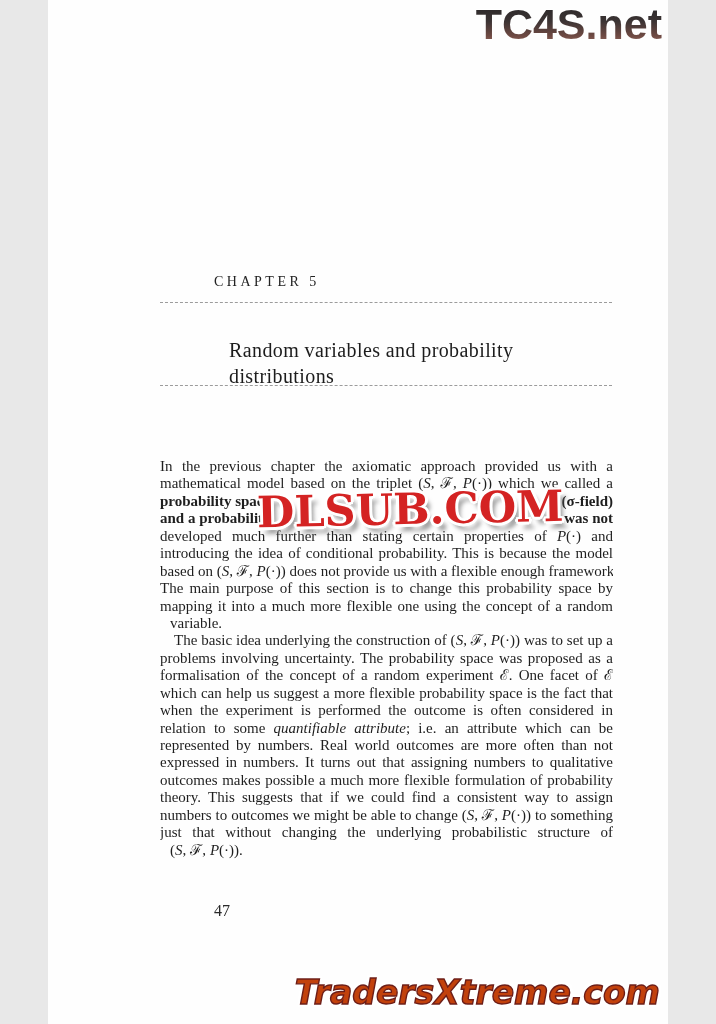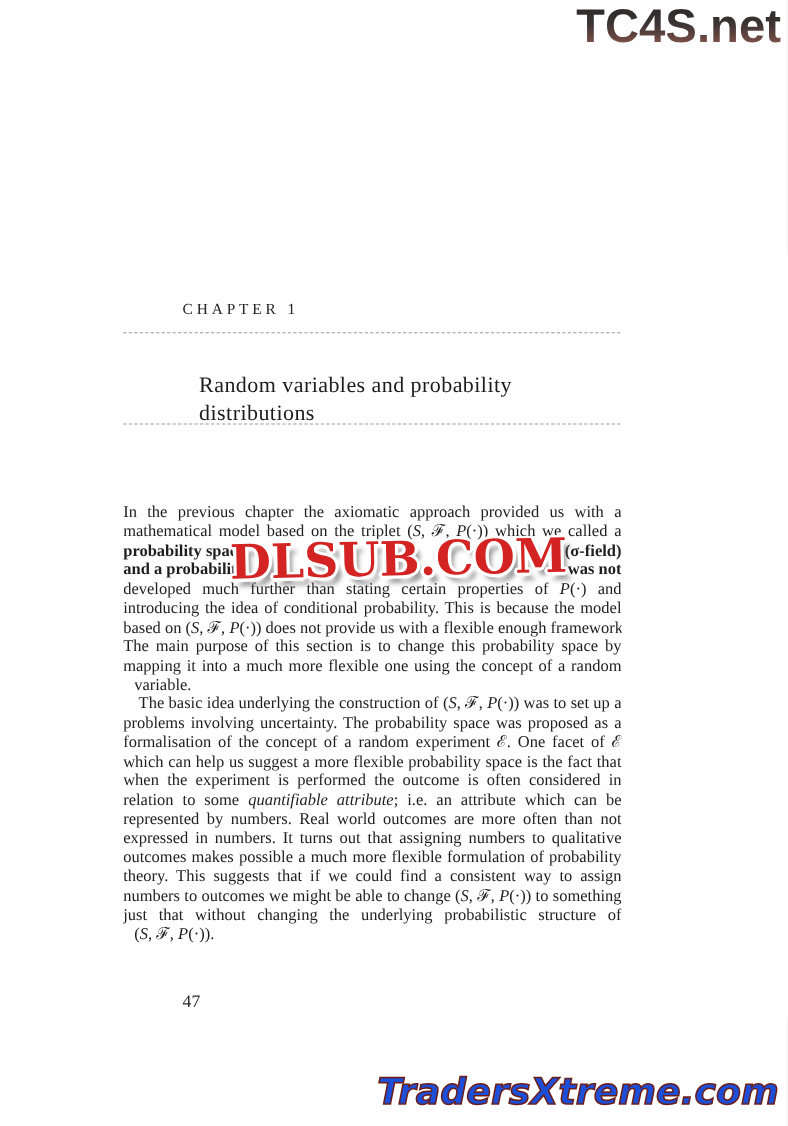--- a/index.html
+++ b/index.html
@@ -1,17 +1,17 @@
 <!DOCTYPE html>
 <html><head>
 <meta charset="utf-8">
 <style>
   html,body{margin:0;padding:0;background:#e8e8e8;}
   .page{
-    position:relative;width:716px;height:1024px;margin:0 auto;
+    position:relative;width:620px;height:1024px;margin:0 auto;
     background:#fefefe;overflow:hidden;
     font-family:"Liberation Serif","DejaVu Serif",serif;color:#1f1f1f;
   }
   
   .wm-top{
     position:absolute;top:0px;right:6px;
     font-family:"Liberation Sans","DejaVu Sans",sans-serif;
     font-weight:bold;font-size:43px;letter-spacing:0px;line-height:48px;
     background:linear-gradient(180deg,#2b2829 12%,#3c3434 45%,#6f4a43 75%,#9c6f64 96%);
     -webkit-background-clip:text;background-clip:text;color:transparent;
@@ -54,37 +54,37 @@
       -3px 0 0 #fff, 3px 0 0 #fff, 0 3px 0 #fff,
       5px 7px 4px rgba(110,110,110,0.65);
   }
   
   .pagenum{position:absolute;left:166px;top:902px;font-size:16px;color:#2a2a2a;}
   
   .wm-bottom{
     position:absolute;right:8px;top:973px;
     font-family:"DejaVu Sans","Liberation Sans",sans-serif;
     font-weight:bold;font-style:italic;font-size:33px;line-height:40px;letter-spacing:0px;
-    color:#1d4ed8;
+    color:#c2410c;
     -webkit-text-stroke:1.4px #6b1d18;
     text-shadow:
       -3px -3px 1px #fff, 3px -3px 1px #fff, -3px 3px 1px #fff, 3px 3px 1px #fff,
       -3px 0 1px #fff, 3px 0 1px #fff, 0 -3px 1px #fff, 0 3px 1px #fff,
       0 0 5px #fff;
   }
   i{font-style:italic;}
 </style>
 </head>
 <body>
 
 <div class="page">
 
   <div class="wm-top">TC4S.net</div>
 
-  <div class="chapter">CHAPTER 1</div>
+  <div class="chapter">CHAPTER 5</div>
 
   <div class="rule rule1"></div>
 
   <h1 class="title"><span>Random variables and probability</span><br><span>distributions</span></h1>
 
   <div class="rule rule2"></div>
 
   <div class="bodytext">
     <div>
         <div class="tline">In the previous chapter the axiomatic approach provided us with a</div>

